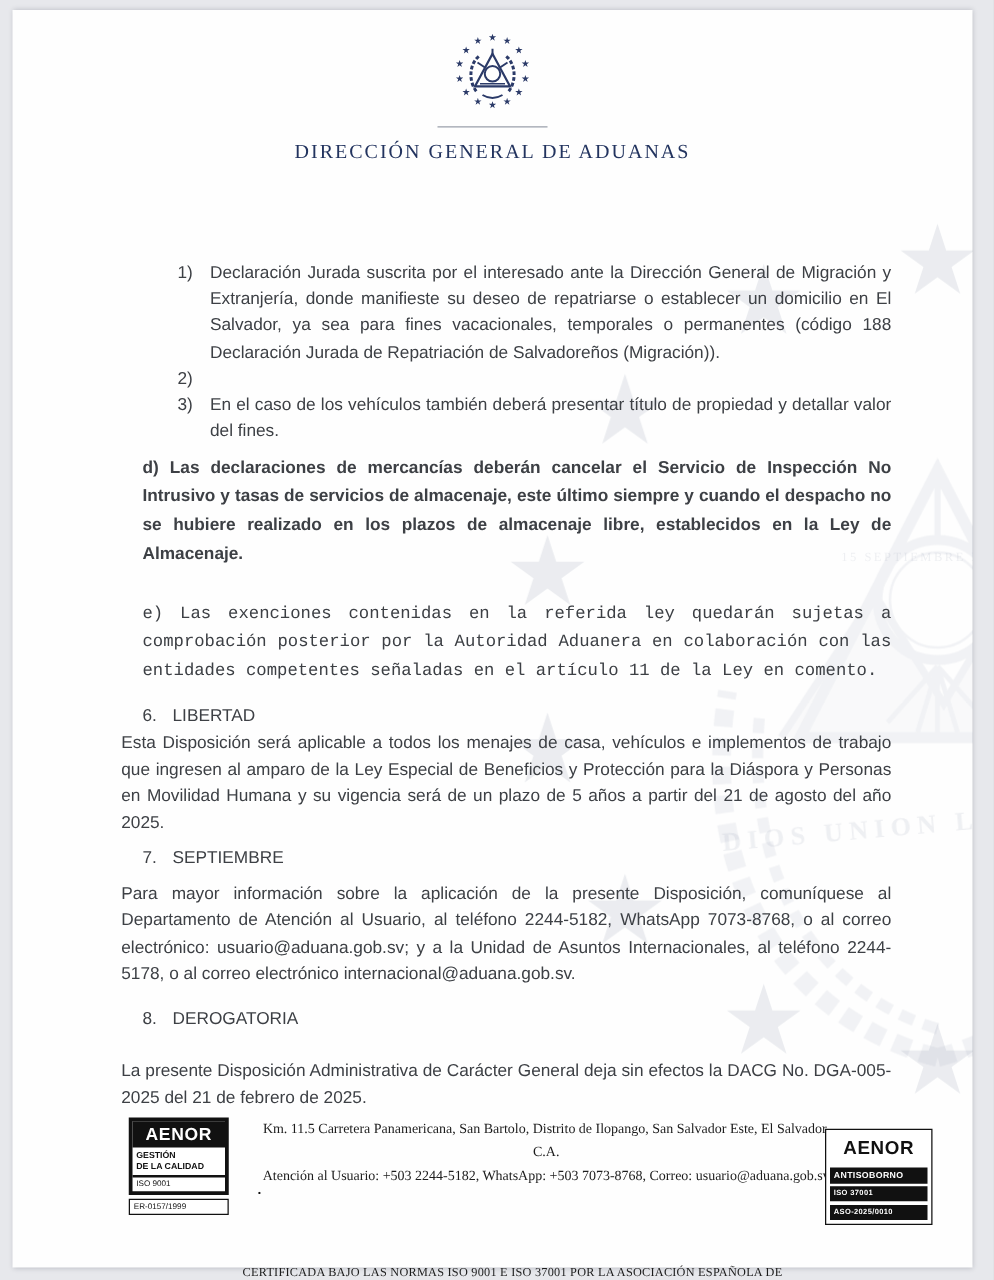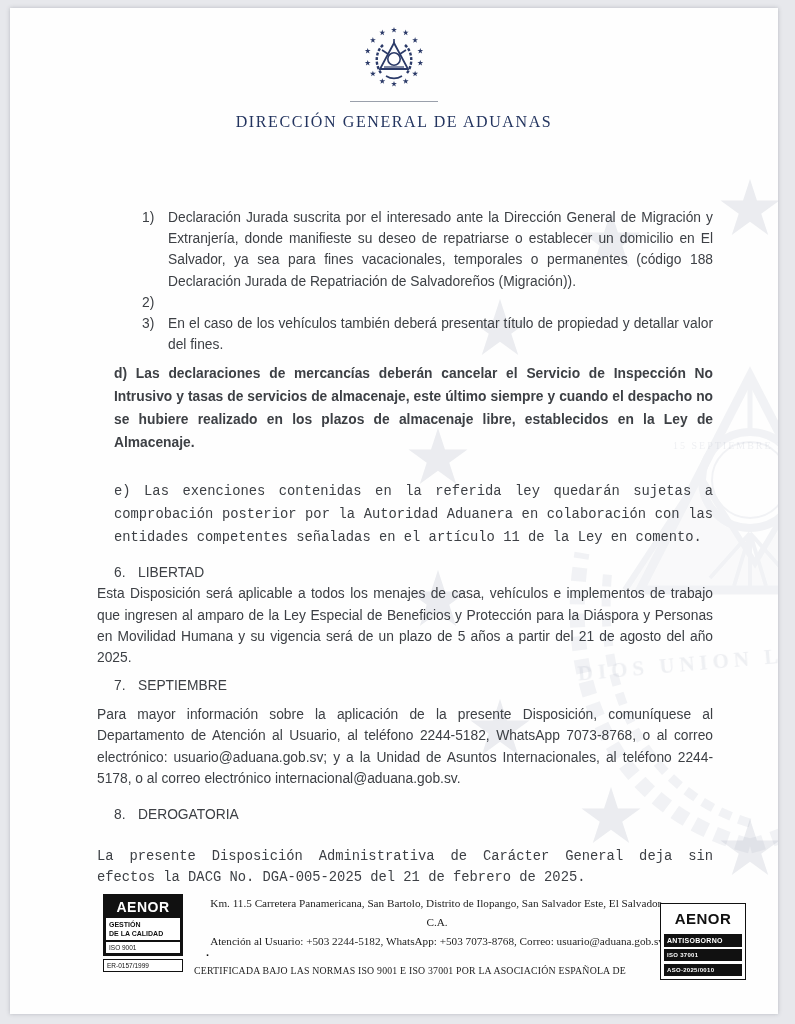--- a/index.html
+++ b/index.html
@@ -25,21 +25,21 @@
   .lp.d{margin-top:7px;font-weight:bold;}
   .lp.e{margin-top:26px;font-family:Liberation Mono, monospace;}
   .sec-h{margin-left:17px;display:flex;line-height:21px;}
   .sec-num{width:24px;flex:none;}
   .sec-h.h6{margin-top:13px;}
   .sec-h.h7{margin-top:7px;}
   .sec-h.h8{margin-top:15px;}
   .para{text-align:justify;line-height:21.2px;margin:0;}
   .para.p6{}
   .para.p7{margin-top:8px;}
-  .para.p8{margin-top:21px;font-family:Liberation Mono, monospace;}
+  .para.p8{margin-top:21px;}
   .email{color:inherit;cursor:pointer;}
 
   
   .aenor-q{position:absolute;left:93px;top:886px;width:80px;color:#111;}
   .aq-main{border:3px solid #111;background:#fff;}
   .aq-brand{background:#111;color:#fff;font-weight:700;font-size:14px;text-align:center;
             letter-spacing:.5px;padding:2px 0 3px;}
   .aq-label{padding:3px 3px 2px;font-size:7px;font-weight:700;line-height:8.5px;
             border-bottom:2px solid #111;}
   .aq-iso{font-size:6.5px;padding:2px 3px;}
@@ -49,21 +49,21 @@
            font-family:"Liberation Serif",serif;font-size:11.2px;line-height:19px;color:#1c1c1c;}
   .stray{position:absolute;left:196px;top:938px;font-size:11px;font-weight:700;color:#111;}
 
   .aenor-a{position:absolute;left:650px;top:895px;width:86px;border:1.5px solid #111;
            background:#fff;padding:3px;box-sizing:border-box;color:#111;}
   .aa-brand{font-weight:700;font-size:15px;text-align:center;letter-spacing:.5px;padding:3px 0 4px;}
   .aa-bar{background:#111;color:#fff;font-size:7px;font-weight:700;padding:3px 3px;margin-top:2.5px;
           letter-spacing:.3px;}
   .aa-bar.sm{font-size:6px;}
 
-  .cert-line{position:absolute;left:160px;top:956px;width:480px;text-align:center;
+  .cert-line{position:absolute;left:160px;top:1004px;width:480px;text-align:center;
              font-family:"Liberation Serif",serif;font-size:9.8px;line-height:13.5px;
              color:#1c1c1c;letter-spacing:.2px;}
 </style>
 </head>
 <body>
 
 <div class="stage">
   <div class="sheet">
 
     <svg class="watermark" width="768" height="1006" viewBox="0 0 768 1006">

